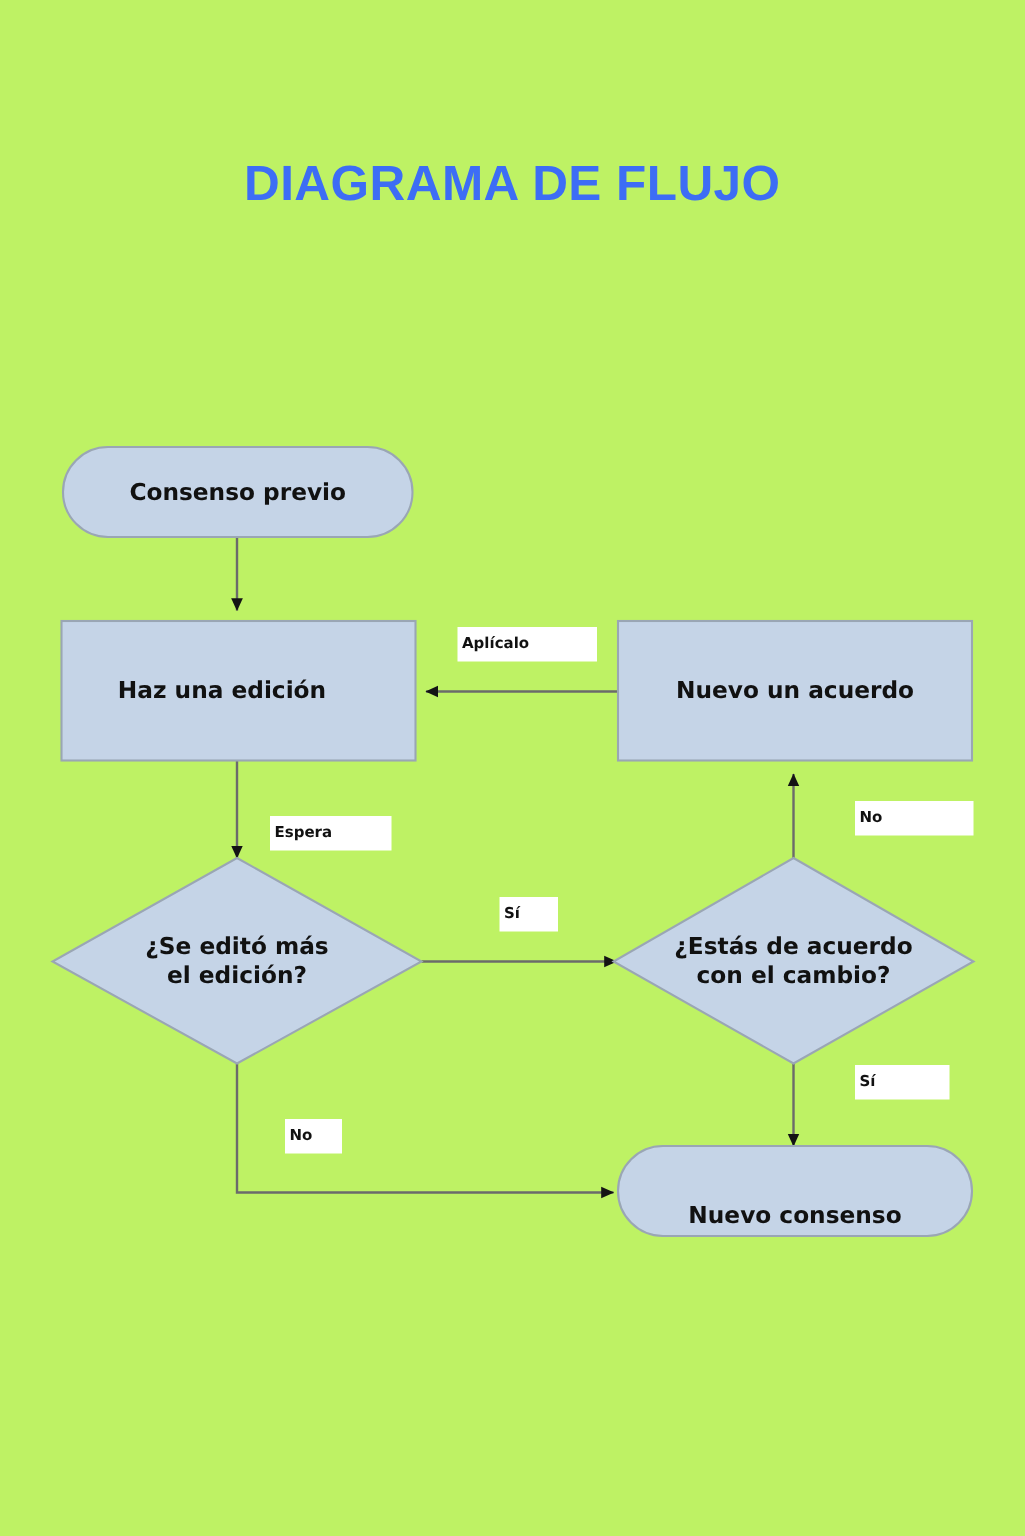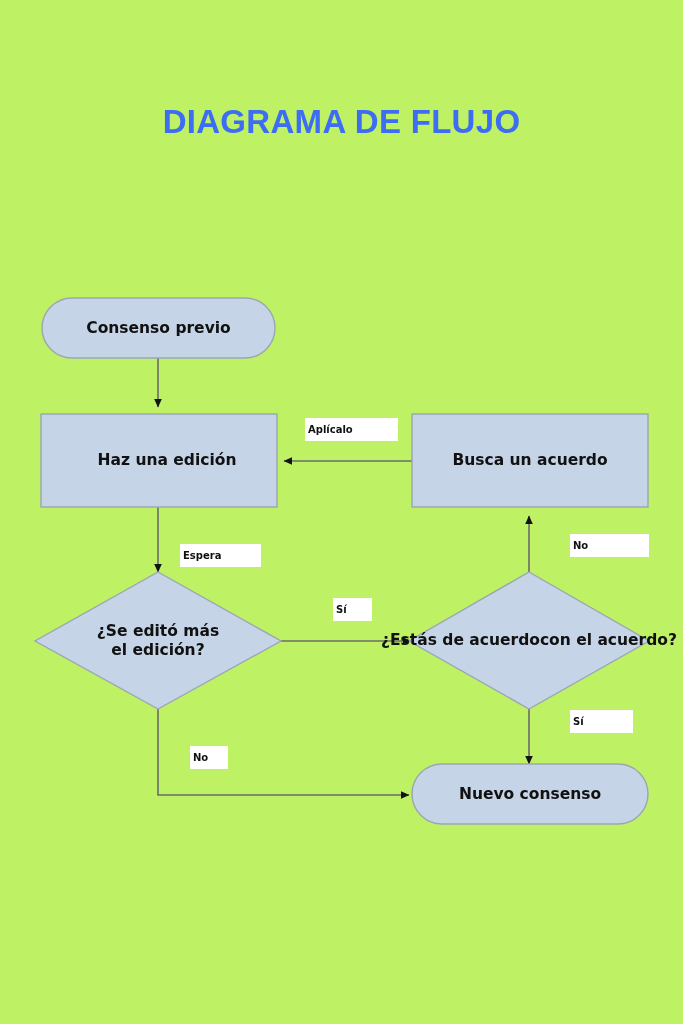--- a/index.html
+++ b/index.html
@@ -129,39 +129,39 @@
       <polygon points="529,572 649,641 529,709 409,641" fill="#c5d4e7"></polygon>
 
       <rect x="412" y="764" width="236" height="60" rx="30" ry="30" fill="#c5d4e7"></rect>
     </g>
   </svg>
 
   <div class="node-label" style="left: 42px; top: 298px; width: 233px; height: 60px; color: rgb(17, 17, 17);">
     <span>Consenso previo</span>
   </div>
 
-  <div class="node-label" style="left: 49px; top: 414px; width: 236px; height: 93px; color: rgb(17, 17, 17);">
+  <div class="node-label" style="left: 30px; top: 414px; width: 236px; height: 93px; color: rgb(17, 17, 17);">
     <span>Haz una edición</span>
   </div>
 
   <div class="node-label" style="left: 412px; top: 414px; width: 236px; height: 93px; color: rgb(17, 17, 17);">
-    <span>Busca un acuerdo</span>
+    <span>Nuevo un acuerdo</span>
   </div>
 
   <div class="node-label" style="left: 35px; top: 572px; width: 246px; height: 137px; flex-direction: column; color: rgb(17, 17, 17);">
     <span>¿Se editó más</span>
     <span>el edición?</span>
   </div>
 
-  <div class="node-label" style="left: 409px; top: 572px; width: 240px; height: 137px; color: rgb(17, 17, 17);">
+  <div class="node-label" style="left: 409px; top: 572px; width: 240px; height: 137px; flex-direction: column; color: rgb(17, 17, 17);">
     <span>¿Estás de acuerdo</span>
-    <span>con el acuerdo?</span>
+    <span>con el cambio?</span>
   </div>
 
-  <div class="node-label" style="left: 412px; top: 764px; width: 236px; height: 60px; color: rgb(17, 17, 17);">
+  <div class="node-label" style="left: 412px; top: 780px; width: 236px; height: 60px; color: rgb(17, 17, 17);">
     <span>Nuevo consenso</span>
   </div>
 
   <div class="edge-label" style="left: 305px; top: 418px; width: 88px; background: rgb(255, 255, 255); color: rgb(17, 17, 17);">
     <span>Aplícalo</span>
   </div>
 
   <div class="edge-label" style="left: 180px; top: 532px; width: 76px; background: rgb(255, 255, 255); color: rgb(17, 17, 17); margin-top: 12px;">
     <span>Espera</span>
   </div>

